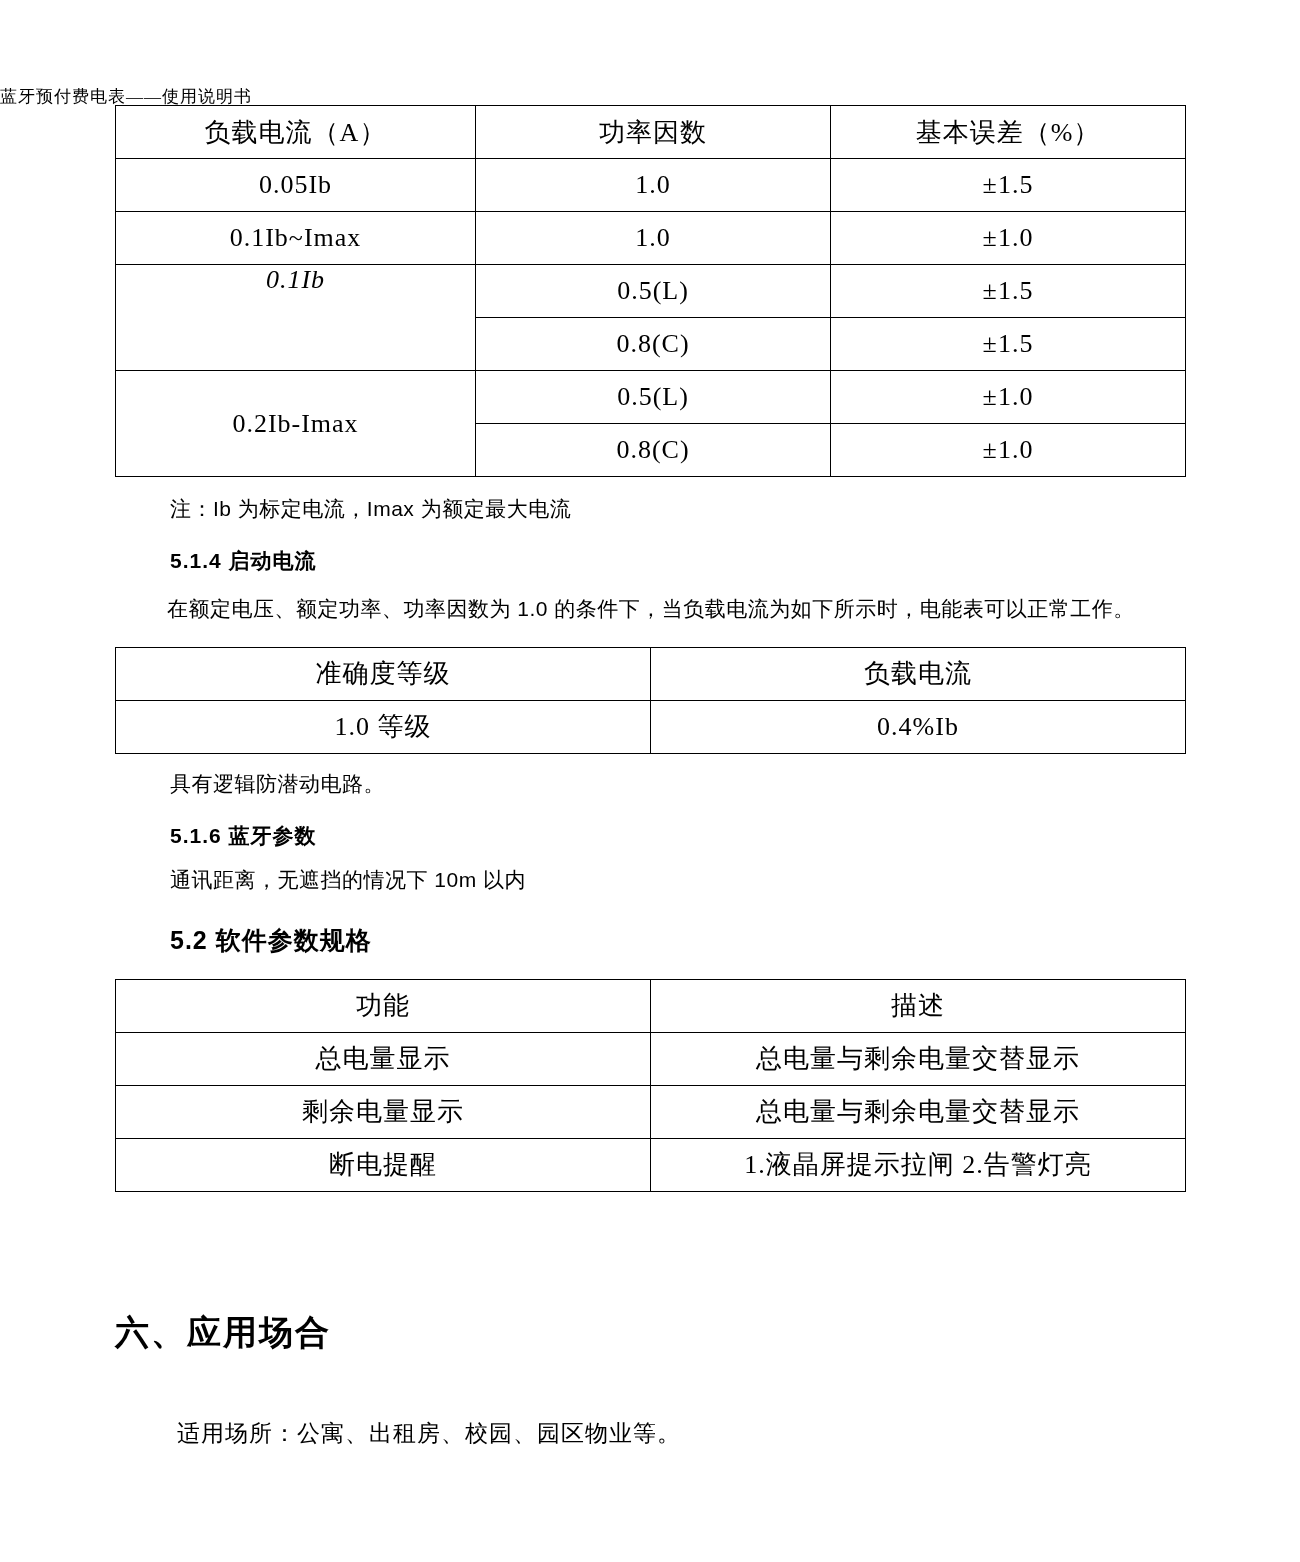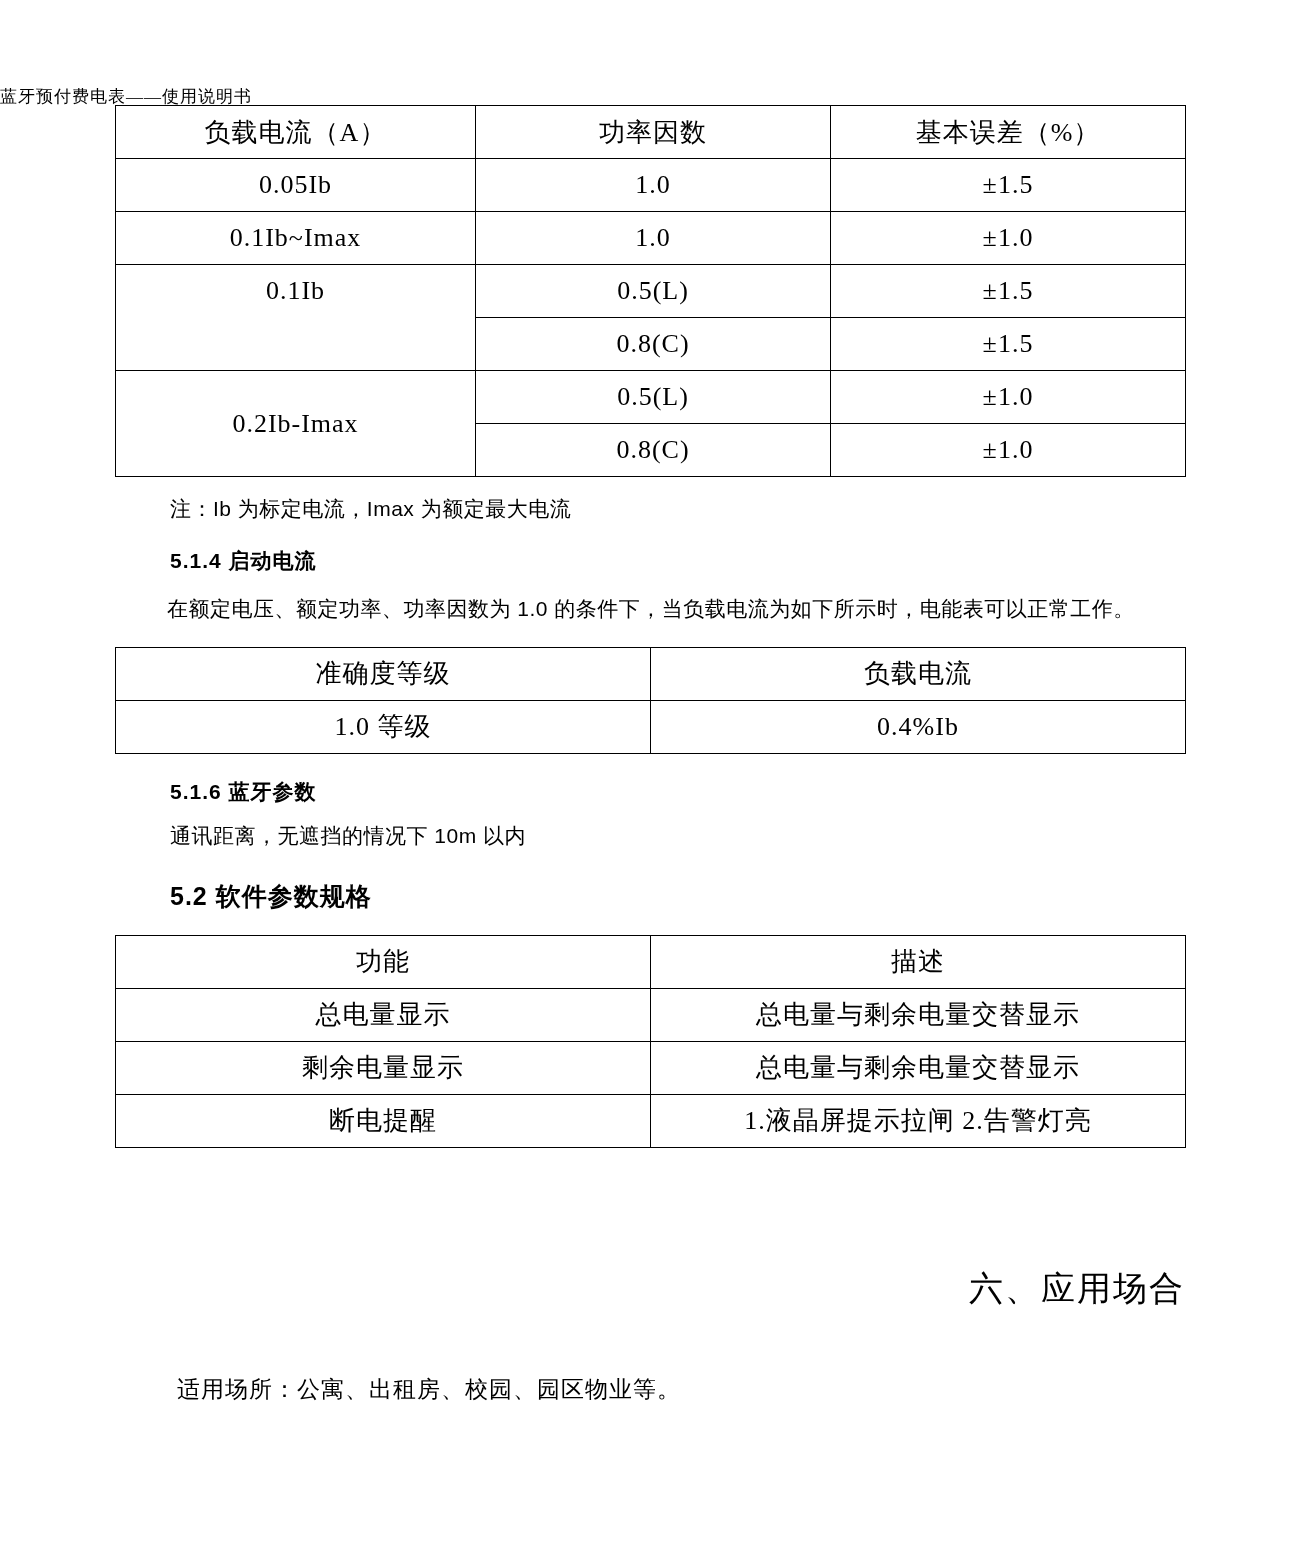--- a/index.html
+++ b/index.html
@@ -90,24 +90,23 @@
   h3.sec-head-2 {
     font-family: "Liberation Sans", sans-serif;
     font-size: 25px;
     font-weight: bold;
     margin: 30px 0 8px 55px;
     letter-spacing: 1px;
   }
   h2.chapter {
     font-family: "Liberation Sans", sans-serif;
     font-size: 34px;
-    font-weight: normal;
+    font-weight: bold;
     margin: 0;
     letter-spacing: 2px;
-    text-align: right;
   }
   .chapter-wrap {
     margin-top: 118px;
     margin-left: 0px;
   }
   .closing {
     font-family: "Liberation Serif", serif;
     font-size: 23px;
     margin: 62px 0 0 62px;
     letter-spacing: 1px;
@@ -138,21 +137,21 @@
           <td>0.05Ib</td>
           <td>1.0</td>
           <td>±1.5</td>
         </tr>
         <tr>
           <td>0.1Ib~Imax</td>
           <td>1.0</td>
           <td>±1.0</td>
         </tr>
         <tr>
-          <td rowspan="2" style="vertical-align:top; padding-top:11px;">0.1Ib</td>
+          <td rowspan="2" style="vertical-align:top; padding-top:0;font-style:italic;">0.1Ib</td>
           <td>0.5(L)</td>
           <td>±1.5</td>
         </tr>
         <tr>
           <td>0.8(C)</td>
           <td>±1.5</td>
         </tr>
         <tr>
           <td rowspan="2">0.2Ib-Imax</td>
           <td>0.5(L)</td>
@@ -180,20 +179,21 @@
           <td>准确度等级</td>
           <td>负载电流</td>
         </tr>
         <tr>
           <td>1.0 等级</td>
           <td>0.4%Ib</td>
         </tr>
       </tbody>
     </table>
 
+    <div class="para-indent-left">具有逻辑防潜动电路。</div>
 
     <h4 class="sec-head">5.1.6  蓝牙参数</h4>
     <div class="para-indent-left">通讯距离，无遮挡的情况下 10m 以内</div>
 
     <h3 class="sec-head-2">5.2 软件参数规格</h3>
 
     <table class="doc-table tbl-software" style="margin-top:22px;">
       <colgroup>
         <col style="width:535px">
         <col style="width:535px">

